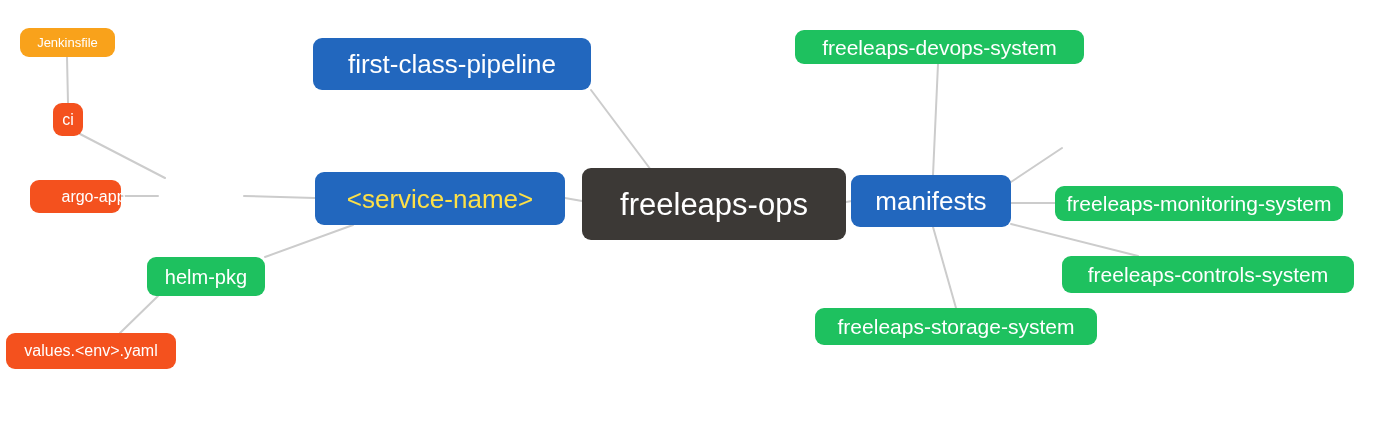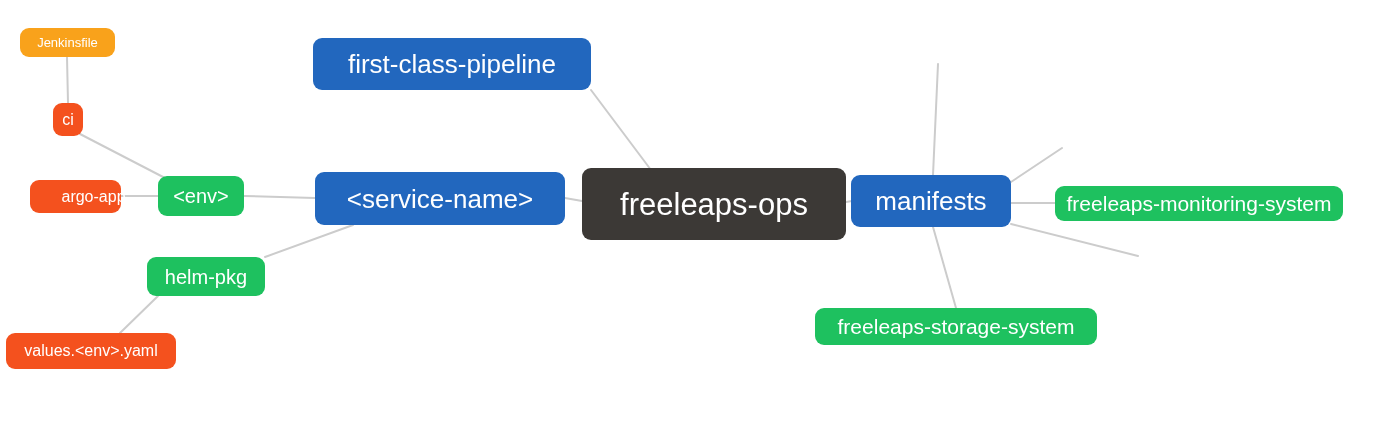--- a/index.html
+++ b/index.html
@@ -54,22 +54,23 @@
       <line x1="933" y1="175" x2="938" y2="64" stroke="#CCCCCC" stroke-width="2" stroke-linecap="round"></line>
       <line x1="1011" y1="182" x2="1062" y2="148" stroke="#CCCCCC" stroke-width="2" stroke-linecap="round"></line>
       <line x1="1011" y1="203" x2="1055" y2="203" stroke="#CCCCCC" stroke-width="2" stroke-linecap="round"></line>
       <line x1="1011" y1="224" x2="1138" y2="256" stroke="#CCCCCC" stroke-width="2" stroke-linecap="round"></line>
       <line x1="933" y1="227" x2="956" y2="308" stroke="#CCCCCC" stroke-width="2" stroke-linecap="round"></line>
     </svg>
 
 <div class="node" style="left: 20px; top: 28px; width: 95px; height: 29px; font-size: 13px; background: rgb(249, 162, 27); color: rgb(255, 255, 255);">Jenkinsfile</div>
     <div class="node" style="left: 53px; top: 103px; width: 30px; height: 33px; font-size: 16px; background: rgb(244, 81, 30); color: rgb(255, 255, 255);">ci</div>
     <div class="node" style="left: 30px; top: 180px; width: 91px; height: 33px; font-size: 16px; background: rgb(244, 81, 30); color: rgb(255, 255, 255); padding-left: 36px;">argo-app</div>
-    <div class="node" style="left: 158px; top: 176px; width: 86px; height: 40px; font-size: 20px; background: rgb(30, 193, 95); color: rgb(255, 255, 255);">&lt;env&gt;</div>
     <div class="node" style="left: 147px; top: 257px; width: 118px; height: 39px; font-size: 20px; background: rgb(30, 193, 95); color: rgb(255, 255, 255);">helm-pkg</div>
     <div class="node" style="left: 6px; top: 333px; width: 170px; height: 36px; font-size: 16px; background: rgb(244, 81, 30); color: rgb(255, 255, 255);">values.&lt;env&gt;.yaml</div>
     <div class="node" style="left: 313px; top: 38px; width: 278px; height: 52px; font-size: 26px; background: rgb(34, 103, 190); color: rgb(255, 255, 255);">first-class-pipeline</div>
-    <div class="node" style="left: 315px; top: 172px; width: 250px; height: 53px; font-size: 26px; background: rgb(34, 103, 190); color: #ffffff;">&lt;service-name&gt;</div>
+    <div class="node" style="left: 315px; top: 172px; width: 250px; height: 53px; font-size: 26px; background: rgb(34, 103, 190); color: #fde047;">&lt;service-name&gt;</div>
     <div class="node" style="left: 582px; top: 168px; width: 264px; height: 72px; font-size: 31px; background: rgb(60, 57, 54); color: rgb(255, 255, 255);">freeleaps-ops</div>
     <div class="node" style="left: 851px; top: 175px; width: 160px; height: 52px; font-size: 26px; background: rgb(34, 103, 190); color: rgb(255, 255, 255);">manifests</div>
+    <div class="node" style="left: 795px; top: 30px; width: 289px; height: 34px; font-size: 21px; background: rgb(30, 193, 95); color: rgb(255, 255, 255);">freeleaps-devops-system</div>
     <div class="node" style="left: 1055px; top: 186px; width: 288px; height: 35px; font-size: 21px; background: rgb(30, 193, 95); color: rgb(255, 255, 255);">freeleaps-monitoring-system</div>
+    <div class="node" style="left: 1062px; top: 256px; width: 292px; height: 37px; font-size: 21px; background: rgb(30, 193, 95); color: rgb(255, 255, 255);">freeleaps-controls-system</div>
     <div class="node" style="left: 815px; top: 308px; width: 282px; height: 37px; font-size: 21px; background: rgb(30, 193, 95); color: rgb(255, 255, 255); text-align: center;">freeleaps-storage-system</div>
   </div>
 
 </body></html>

